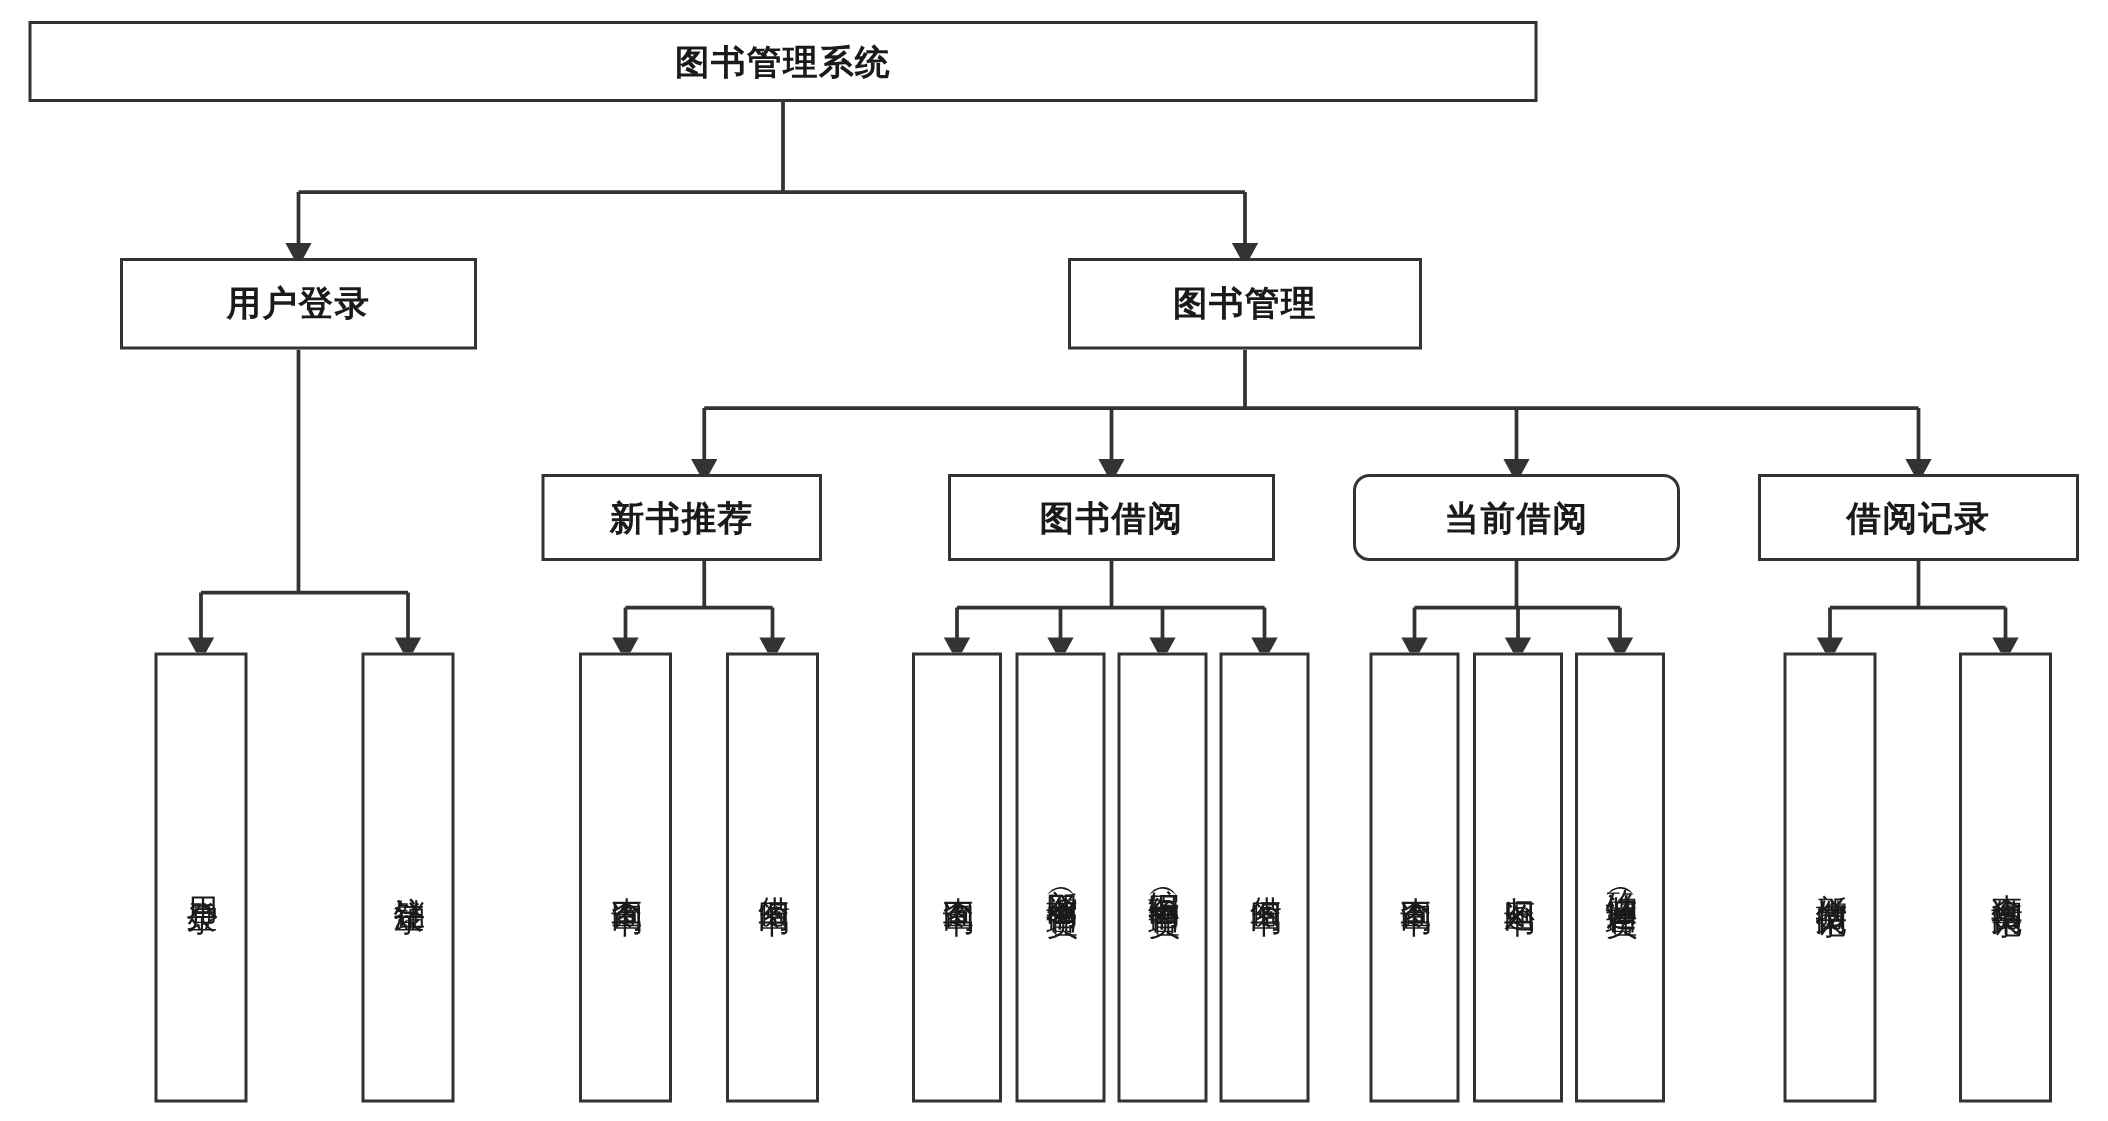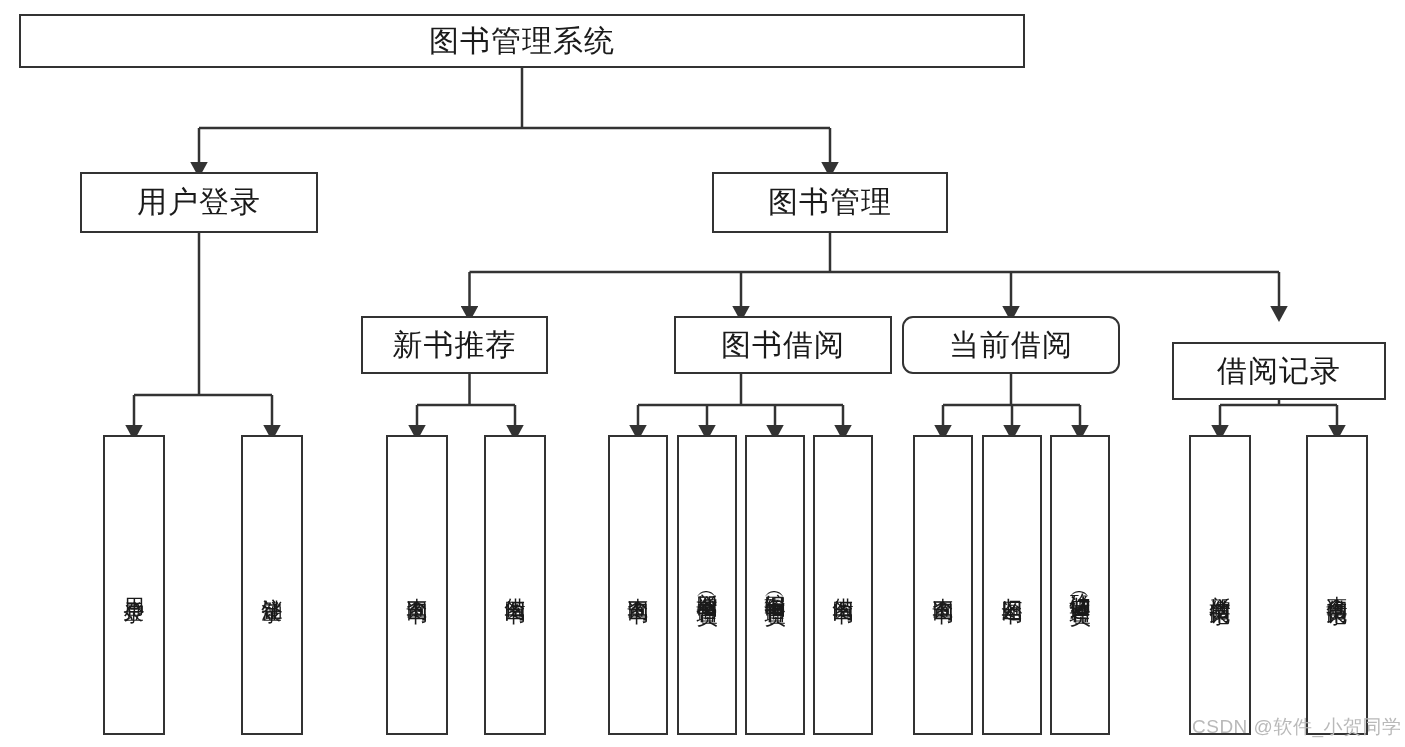--- a/index.html
+++ b/index.html
@@ -28,22 +28,23 @@
     position: absolute;
     box-sizing: border-box;
     border: 2.5px solid #333333;
     background: #ffffff;
     display: flex;
     align-items: center;
     justify-content: center;
     color: #1a1a1a;
   }
   .node.horiz {
-    font-size: 30px;
+    font-size: 23px;
     letter-spacing: 1px;
+    font-weight: bold;
   }
   .node.vert {
     font-size: 21px;
     letter-spacing: 2px;
   }
   .node.vert .node-label {
     writing-mode: vertical-rl;
     text-orientation: upright;
     line-height: 1.05;
     white-space: nowrap;
@@ -114,27 +115,27 @@
       </div>
       <div class="node horiz" style="left: 80px; top: 172px; width: 238px; height: 61px; border-color: rgb(51, 51, 51); background: rgb(255, 255, 255);">
         <span class="node-label">用户登录</span>
       </div>
       <div class="node horiz" style="left: 712px; top: 172px; width: 236px; height: 61px; border-color: rgb(51, 51, 51); background: rgb(255, 255, 255); justify-content: center;">
         <span class="node-label">图书管理</span>
       </div>
       <div class="node horiz" style="left: 361px; top: 316px; width: 187px; height: 58px; border-color: rgb(51, 51, 51); background: rgb(255, 255, 255);">
         <span class="node-label">新书推荐</span>
       </div>
-      <div class="node horiz" style="left: 632px; top: 316px; width: 218px; height: 58px; border-color: rgb(51, 51, 51); background: rgb(255, 255, 255); margin-left: 42px;">
+      <div class="node horiz" style="left: 632px; top: 316px; width: 218px; height: 58px; border-color: rgb(51, 51, 51); background: rgb(255, 255, 255);">
         <span class="node-label">图书借阅</span>
       </div>
       <div class="node horiz" style="left: 902px; top: 316px; width: 218px; height: 58px; border-color: rgb(51, 51, 51); background: rgb(255, 255, 255); border-radius: 11px;">
         <span class="node-label">当前借阅</span>
       </div>
-      <div class="node horiz" style="left: 1172px; top: 316px; width: 214px; height: 58px; border-color: rgb(51, 51, 51); background: rgb(255, 255, 255); margin-top: 26px;">
+      <div class="node horiz" style="left: 1172px; top: 316px; width: 214px; height: 58px; border-color: rgb(51, 51, 51); background: rgb(255, 255, 255);">
         <span class="node-label">借阅记录</span>
       </div>
       <div class="node vert" style="left: 103px; top: 435px; width: 62px; height: 300px; border-color: rgb(51, 51, 51); background: rgb(255, 255, 255);">
         <span class="node-label">用户登录</span>
       </div>
       <div class="node vert" style="left: 241px; top: 435px; width: 62px; height: 300px; border-color: rgb(51, 51, 51); background: rgb(255, 255, 255);">
         <span class="node-label">注销登录</span>
       </div>
       <div class="node vert" style="left: 386px; top: 435px; width: 62px; height: 300px; border-color: rgb(51, 51, 51); background: rgb(255, 255, 255);">
         <span class="node-label">查询图书</span>
@@ -164,15 +165,14 @@
         <span class="node-label">确认归还（管理员）</span>
       </div>
       <div class="node vert" style="left: 1189px; top: 435px; width: 62px; height: 300px; border-color: rgb(51, 51, 51); background: rgb(255, 255, 255);">
         <span class="node-label">新增借阅记录</span>
       </div>
       <div class="node vert" style="left: 1306px; top: 435px; width: 62px; height: 300px; border-color: rgb(51, 51, 51); background: rgb(255, 255, 255);">
         <span class="node-label">查询借阅记录</span>
       </div>
     </div>
 
-  <div class="watermark" style="left: 1192px; top: 714px; color: rgb(185, 185, 185);">CSDN @软件_小贺同学</div>
 
 </div>
 
 </body></html>

